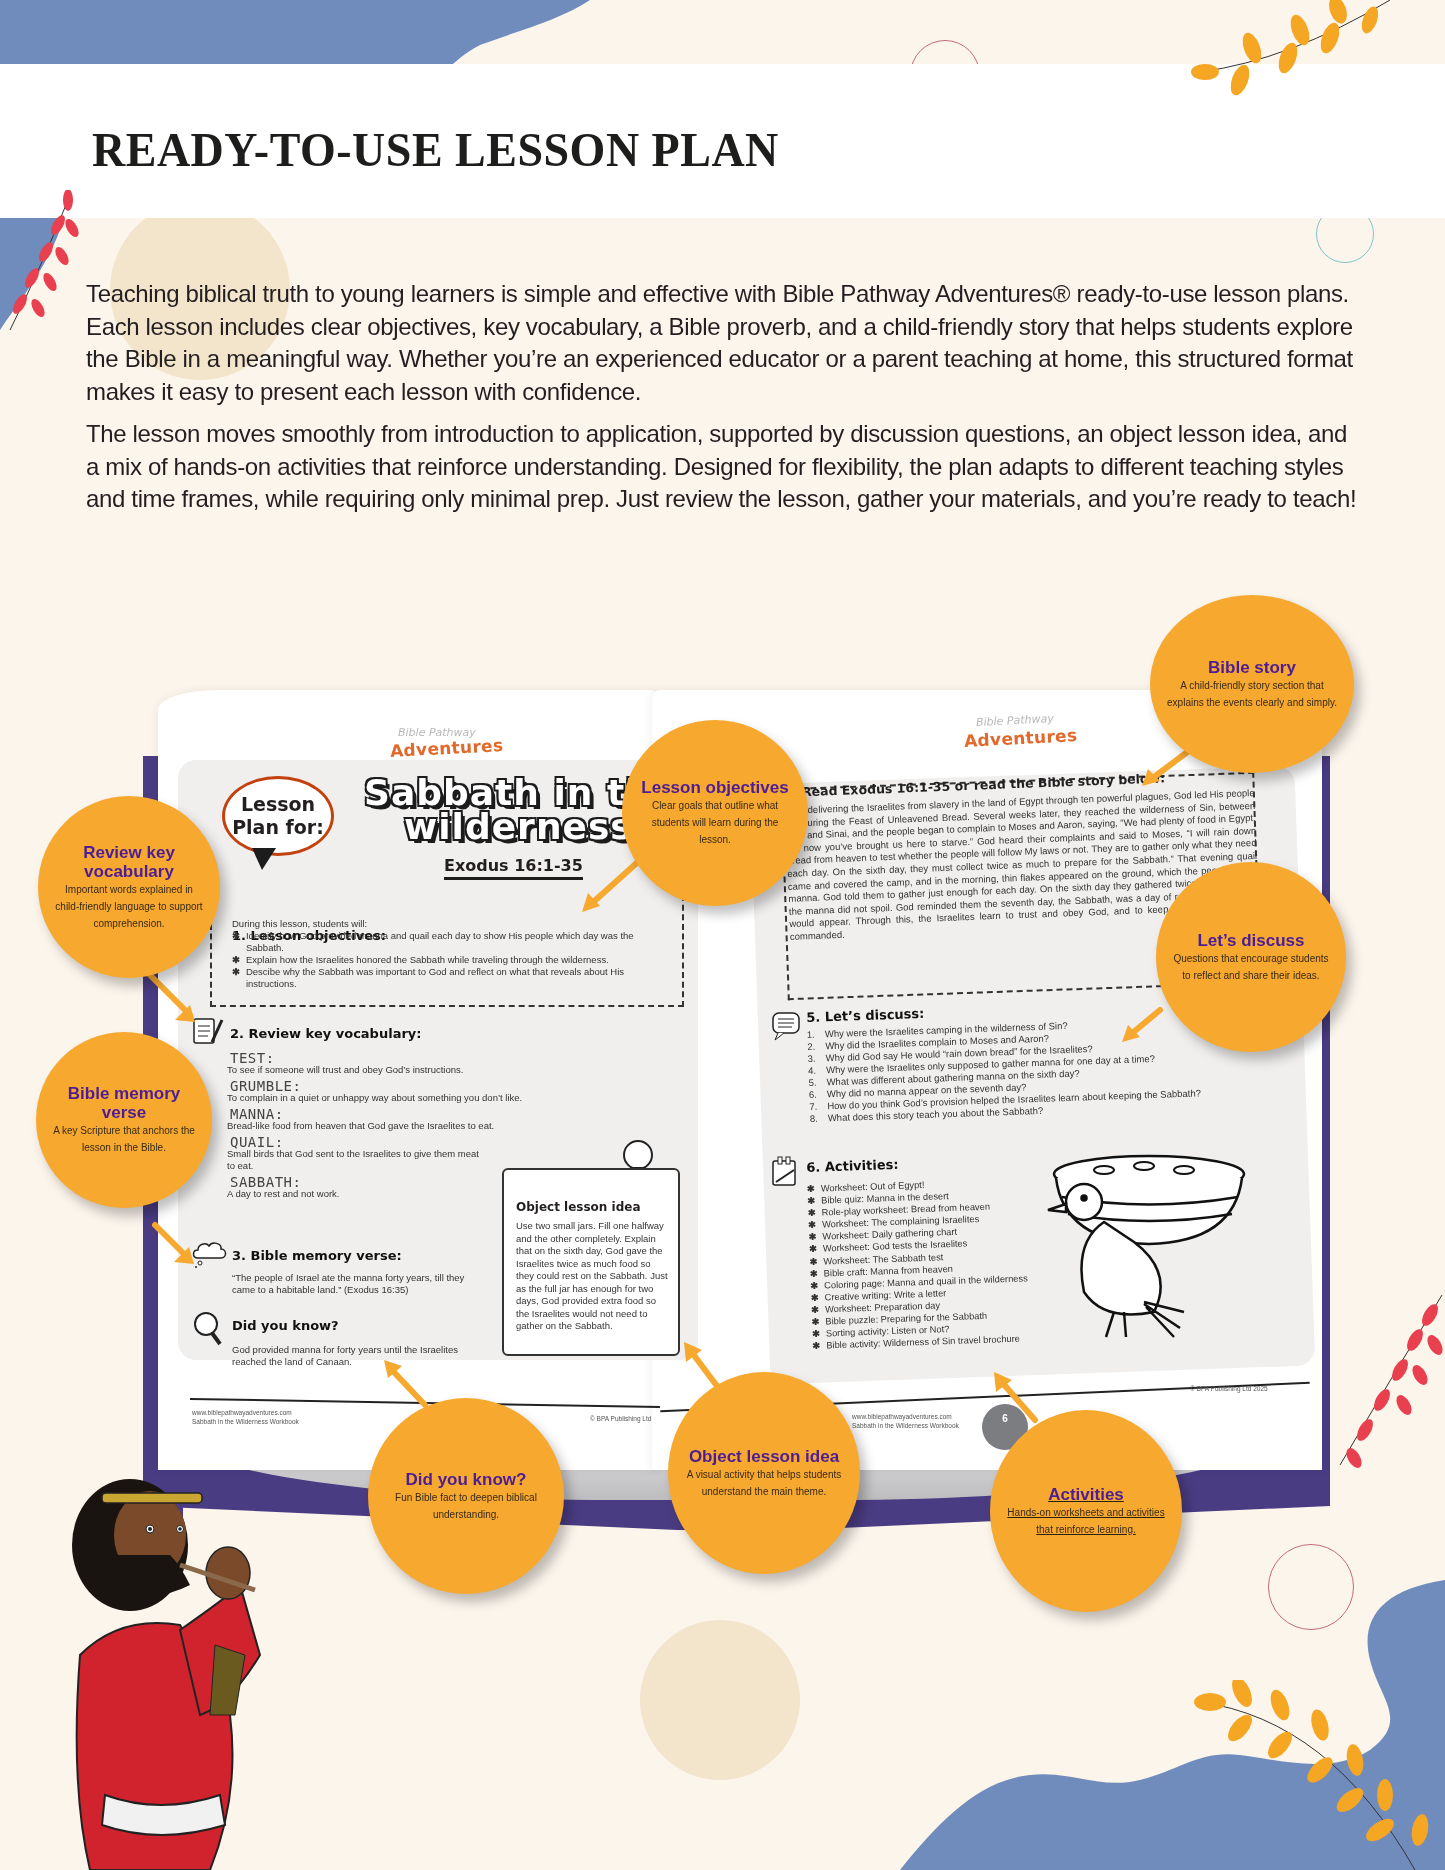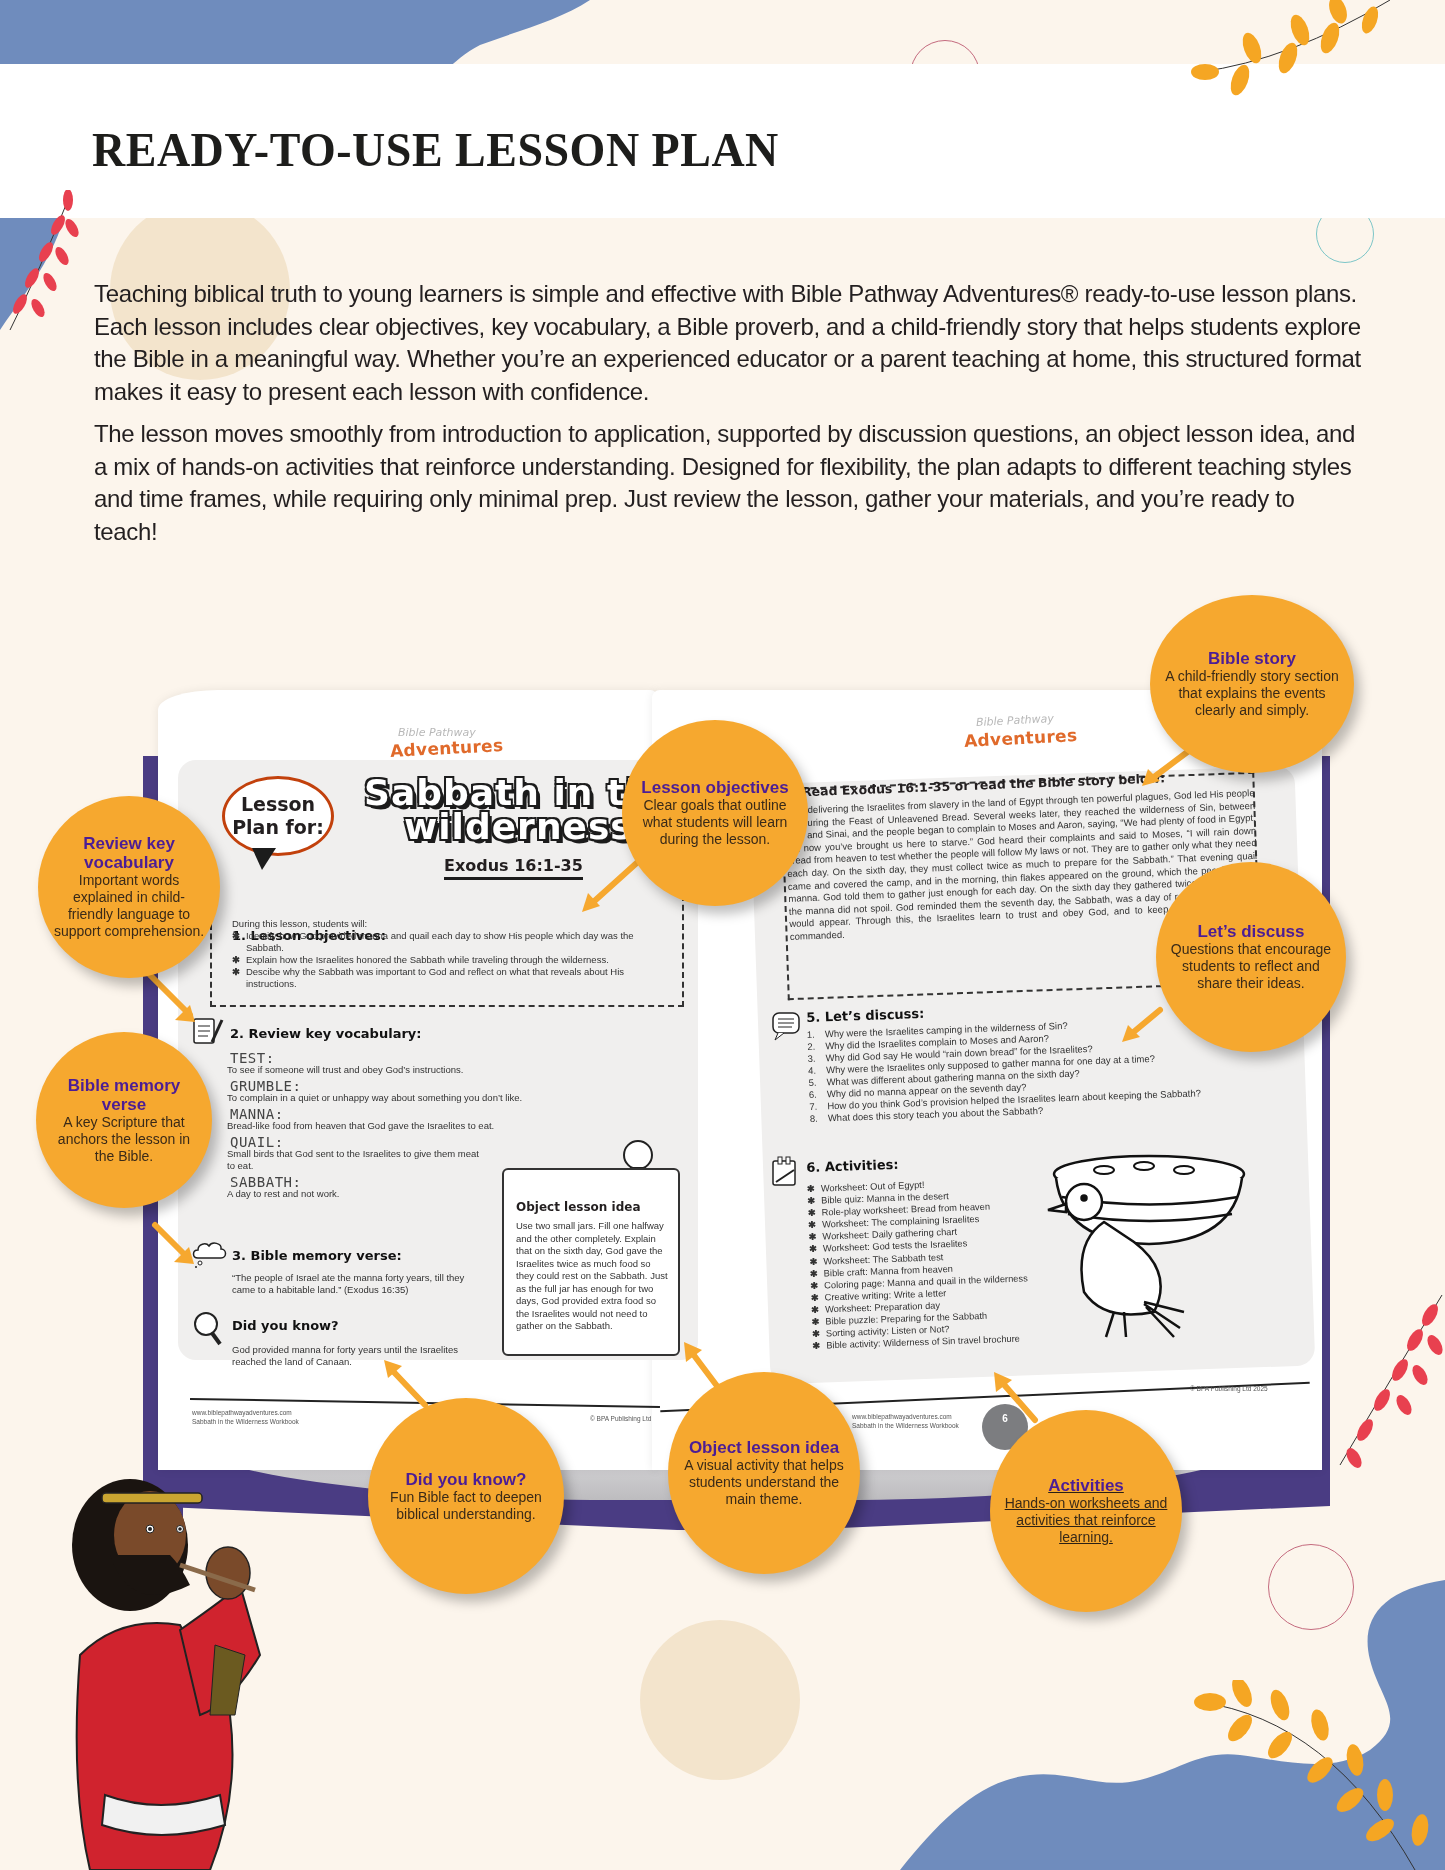--- a/index.html
+++ b/index.html
@@ -28,21 +28,21 @@
     transform: scaleY(1.05); transform-origin: left top;
   }
 
   
   .intro {
     position: absolute; left: 86px; top: 278px; width: 1275px;
     font-family: "Liberation Sans", sans-serif;
     font-size: 24px; line-height: 32.5px; color: #231f20;
     letter-spacing: -0.35px;
   }
-  .intro p { margin-bottom: 10px; margin-left: 8px; }
+  .intro p { margin-bottom: 10px; }
 
   
   .book-cover-left {
     position: absolute; left: 143px; top: 756px; width: 40px; height: 770px;
     background: #4a3c83;
   }
   .book-cover-right {
     position: absolute; left: 1290px; top: 756px; width: 40px; height: 730px;
     background: #4a3c83;
   }
@@ -177,21 +177,21 @@
     box-shadow: 6px 8px 12px rgba(0,0,0,0.25);
     display: flex; flex-direction: column; align-items: center; justify-content: center;
     text-align: center; color: #2b2015;
     padding: 0 14px;
   }
   .callout .c-title {
     font-family: "Liberation Sans", sans-serif; font-weight: bold; font-size: 17px; line-height: 19px;
     color: #4c1d95;
   }
   .callout .c-body {
-    font-family: "Liberation Sans", sans-serif; font-size: 14px; line-height: 17px; color: #3a2a18;
+    font-family: "Liberation Sans", sans-serif; font-size: 10px; line-height: 17px; color: #3a2a18;
   }
 
   
   .character { position: absolute; left: 30px; top: 1455px; width: 260px; height: 415px; }
 </style>
 </head>
 <body>
 
 <svg class="blob" style="left:0;top:0" width="600" height="330" viewBox="0 0 600 330">
   <path d="M0 0 H590 C560 20 520 30 480 45 C450 60 440 85 410 85 C380 85 360 65 330 70 C290 80 260 95 235 95 C200 95 185 75 150 70 C110 65 80 80 70 110 C60 150 75 190 60 230 C45 270 20 300 0 330 Z" fill="#6f8cbd"></path>

